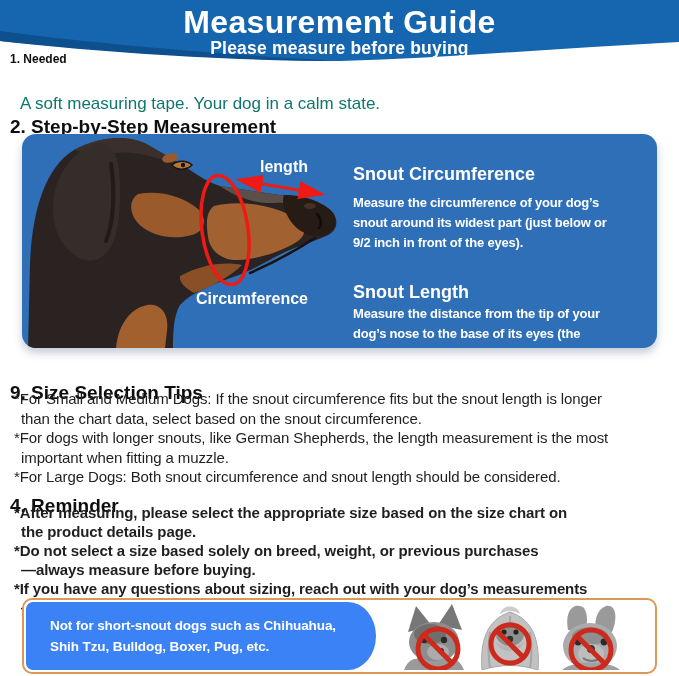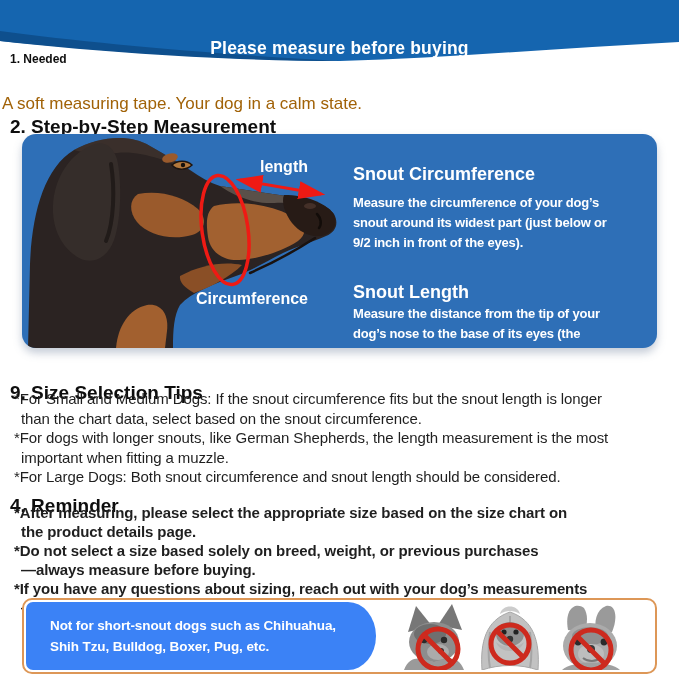--- a/index.html
+++ b/index.html
@@ -15,21 +15,21 @@
     position:absolute;left:0;top:4px;width:679px;text-align:center;
     font-size:32px;font-weight:800;color:#ffffff;letter-spacing:.4px;
   }
   .banner-subtitle{
     position:absolute;left:0;top:38px;width:679px;text-align:center;
     font-size:17.5px;font-weight:800;color:#ffffff;letter-spacing:.2px;
   }
   
   .sec-heading{position:absolute;left:10px;font-size:19px;font-weight:800;color:#0e0e0e;white-space:nowrap;}
   .h-needed{top:42px;font-size:12px;}
-  .p-needed{position:absolute;left:2px;top:77px;font-size:17px;color:#a16207;white-space:nowrap;}
+  .p-needed{position:absolute;left:20px;top:77px;font-size:17px;color:#0f766e;white-space:nowrap;}
   .h-steps{top:100px;}
   .h-tips{top:366px;}
   .h-reminder{top:479px;}
   .bullet-list{position:absolute;left:14px;width:660px;}
   .tips-list{top:389px;}
   .reminder-list{top:503px;}
   .bullet{
     white-space:pre-line;font-size:15px;line-height:19.5px;color:#1f1f1f;
     padding-left:7px;text-indent:-7px;letter-spacing:-0.1px;
   }
@@ -65,20 +65,21 @@
   .dogs-svg{position:absolute;left:362px;top:2px;}
 </style>
 </head>
 <body>
 
 <header class="banner">
   <svg width="679" height="66" viewBox="0 0 679 66" aria-hidden="true">
     <path d="M0,0 H679 V42 C560,48 450,58 340,61 C230,60 110,52 0,41 Z" fill="#1565af"></path>
     <path d="M0,31 C90,43 210,54 340,61 C235,61 105,53 0,41 Z" fill="#0e4f8d"></path>
   </svg>
+  <div class="banner-title">Measurement Guide</div>
   <div class="banner-subtitle">Please measure before buying</div>
 </header>
 
 <h2 class="sec-heading h-needed">1. Needed</h2>
 <p class="p-needed">A soft measuring tape. Your dog in a calm state.</p>
 
 <h2 class="sec-heading h-steps">2. Step-by-Step Measurement</h2>
 
 <div class="measure-box">
   <svg width="635" height="214" viewBox="0 0 635 214" aria-hidden="true">

